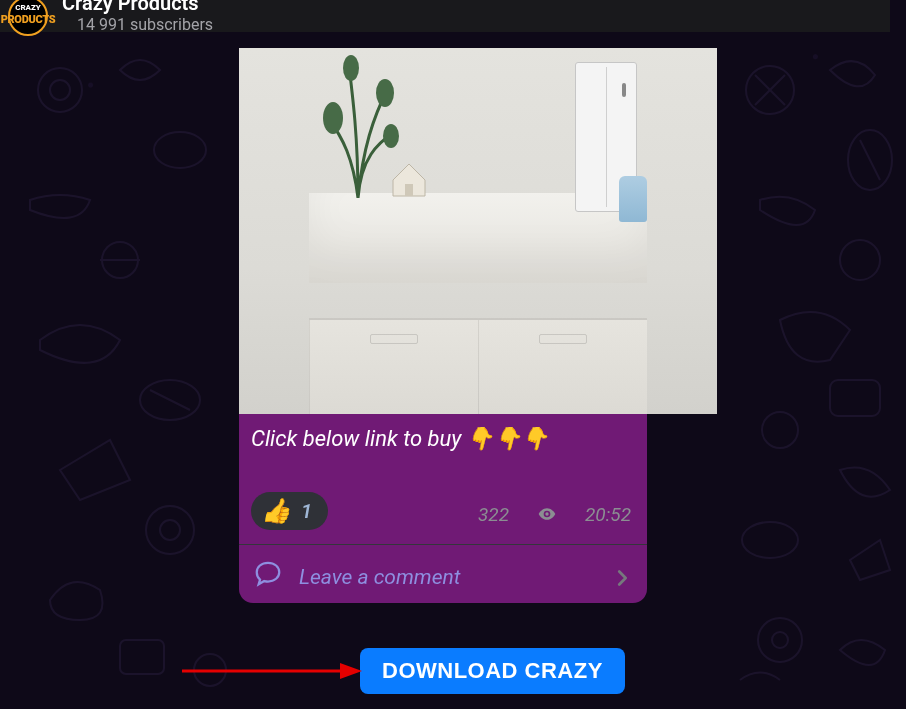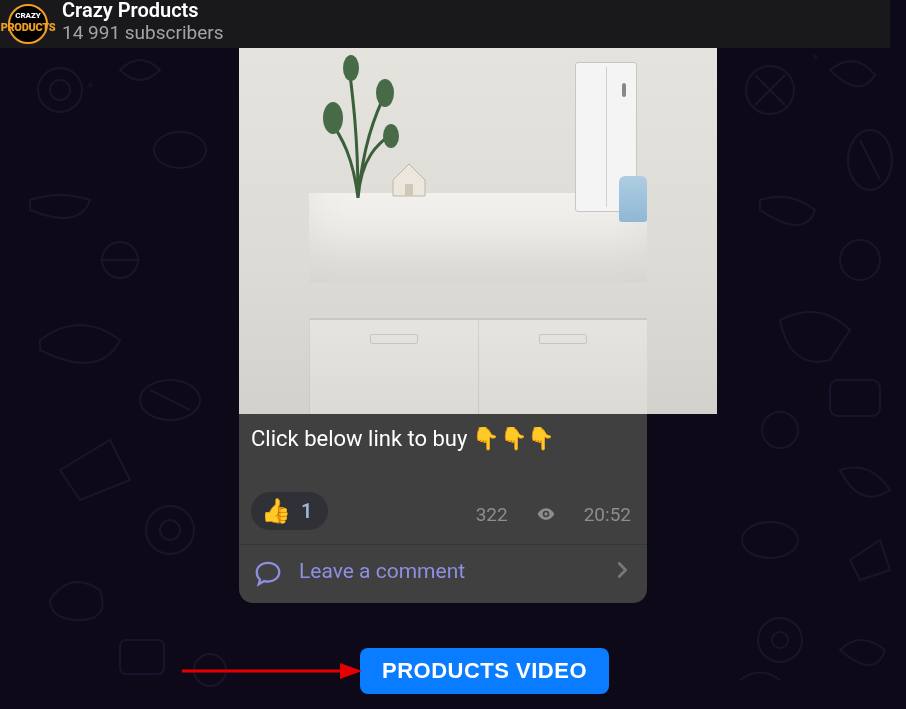--- a/index.html
+++ b/index.html
@@ -15,52 +15,53 @@
     radial-gradient(circle at 90% 8%, rgba(120,80,200,0.08) 0 2px, transparent 3px);
   z-index: 0;
 }
 .doodle-bg svg { position: absolute; inset: 0; width: 100%; height: 100%; opacity: 0.22; }
 .doodle-bg svg path, .doodle-bg svg circle, .doodle-bg svg ellipse, .doodle-bg svg rect {
   fill: none; stroke: #4a3a6e; stroke-width: 2;
 }
 
 
 .header {
-  position: absolute; top: 0; left: 0; right: 16px; height: 48px;
+  position: absolute; top: 0; left: 0; right: 16px; height: 32px;
   background: #19191c;
   display: flex; align-items: center;
   padding-left: 8px;
   z-index: 3;
   color: #fff;
 }
 .avatar {
   width: 40px; height: 40px; border-radius: 50%;
   border: 2px solid #f0a020;
   background: #000;
   display: flex; align-items: center; justify-content: center;
   margin-right: 14px;
   position: relative;
   flex-shrink: 0;
 }
 .avatar-text1 { font-size: 8px; font-weight: 800; color: #fff; line-height: 1; position: absolute; top: 6px; }
 .avatar-text2 { font-size: 11px; font-weight: 900; color: #f0a020; letter-spacing: -0.3px; line-height: 1; position: absolute; bottom: 9px; }
 .header-titles { display: flex; flex-direction: column; justify-content: center; line-height: 1.2; margin-top:-6px;}
 .channel-name { font-size: 20px; font-weight: 600; color: #fff; }
-.subscribers { font-size: 19px; color: #a3a3a8; }
+.subscribers { font-size: 16px; color: #a3a3a8; margin-left: 15px; }
 
 
 .message {
   position: absolute;
   left: 239px; top: 48px;
   width: 408px;
-  background: #404040;
+  background: #701a75;
   border-radius: 0 0 14px 14px;
   overflow: visible;
   z-index: 2;
   color: #fff;
+  font-style: italic;
 }
 .media {
   width: 478px; height: 366px;
   background: #d6d5d0;
   position: relative;
   overflow: hidden;
 }
 
 .room-wall { position: absolute; inset: 0; background: linear-gradient(#e4e3de 0%, #dcdbd6 60%, #d2d1cc 100%); }
 .room-counter { position: absolute; left: 70px; right: 70px; top: 145px; height: 90px; background: linear-gradient(#f2f1ed, #e3e1db); box-shadow: inset 0 -30px 40px rgba(0,0,0,0.05); }
@@ -94,21 +95,21 @@
 }
 .reaction .thumb { font-size: 24px; }
 .reaction .count { font-size: 20px; font-weight:600; color: #9fb6d5; }
 .meta { display:flex; align-items:center; gap:28px; color:#8b8d92; font-size:19px; padding-right:4px; padding-bottom:4px;}
 .eye-icon svg { width:20px; height:20px; display:block; }
 .eye-icon svg path, .eye-icon svg circle { fill:#8b8d92; }
 
 .comment-bar {
   margin-top: 6px;
   border-top: 1px solid #34363b;
-  display:flex; align-items:flex-start;
+  display:flex; align-items:flex-end;
   padding: 14px 14px;
   gap: 16px;
   cursor:pointer;
   border-radius: 0 0 14px 14px;
 }
 .comment-icon svg{width:30px;height:30px;display:block;}
 .comment-icon svg path, .comment-icon svg circle{fill:none;stroke:#8e8fe0;stroke-width:2.4;}
 .comment-text{ font-size:21px; color:#8e8fe0; flex:1; }
 .chevron svg{width:22px;height:22px;display:block;}
 .chevron svg path{fill:none;stroke:#76787d;stroke-width:3;stroke-linecap:round;stroke-linejoin:round;}
@@ -254,20 +255,20 @@
     </span>
     <span class="comment-text">Leave a comment</span>
     <span class="chevron">
       <svg viewBox="0 0 24 24">
           <path d="M9 5l7 7-7 7"></path>
         </svg>
     </span>
   </div>
 </div>
 
-<button class="download-btn">PRODUCTS VIDEO</button>
+<button class="download-btn">DOWNLOAD CRAZY</button>
 
 <div class="arrow-annot">
   <svg viewBox="0 0 180 22">
     <line x1="0" y1="11" x2="160" y2="11"></line>
     <polygon points="158,3 180,11 158,19"></polygon>
   </svg>
 </div>
 
 </body></html>

